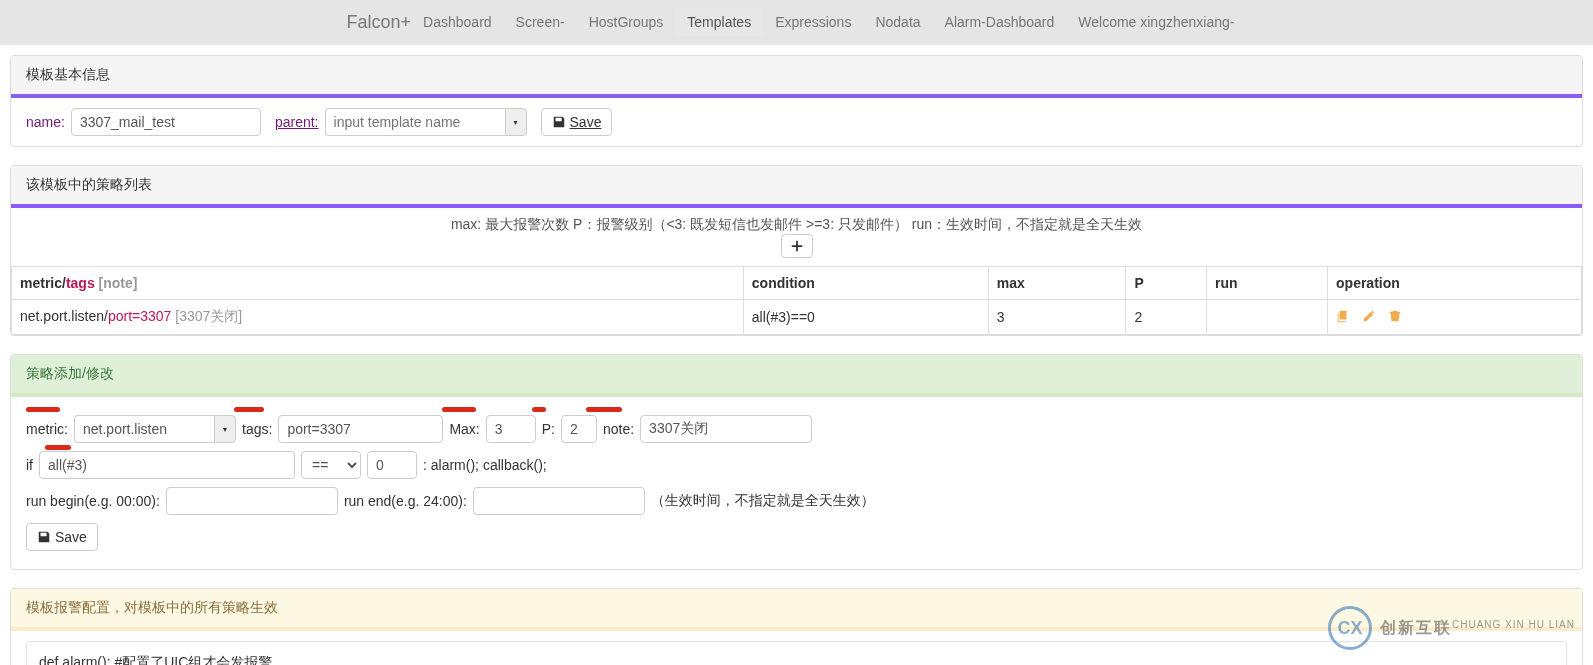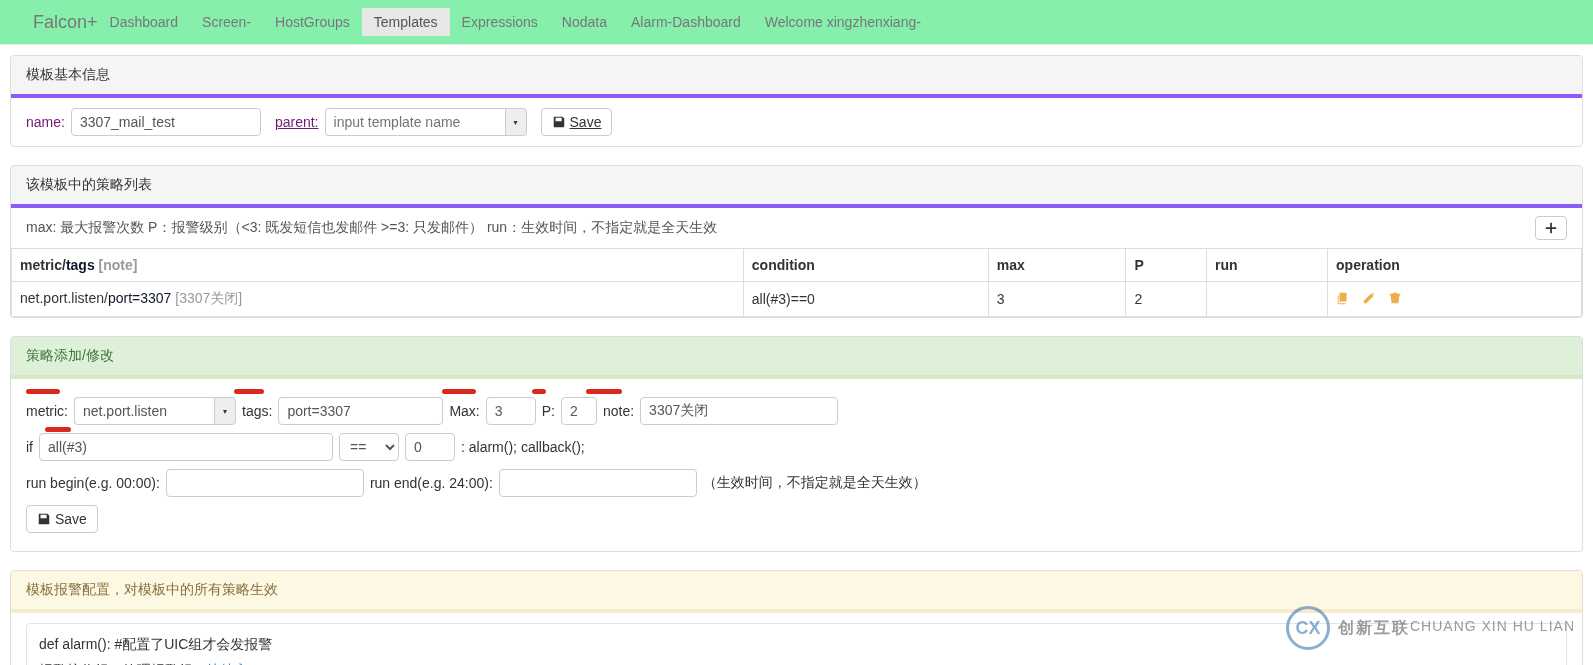--- a/index.html
+++ b/index.html
@@ -4,25 +4,25 @@
   <style>
     * { box-sizing: border-box; margin: 0; padding: 0; }
     body {
       font-family: "Helvetica Neue", Helvetica, Arial, sans-serif;
       font-size: 14px;
       color: #333;
       background: #fff;
     }
     .navbar {
       display: flex;
-      justify-content: flex-start;
-      align-items: center;
-      padding: 8px 33px;
+      justify-content: center;
+      align-items: center;
+      padding: 8px 2px;
       border-bottom: 1px solid #e7e7e7;
-      background: #86efac;
+      background: #e5e5e5;
     }
     .navbar-brand {
       color: #777;
       font-size: 18px;
     }
     .navbar-nav {
       display: flex;
       list-style: none;
     }
     .navbar-nav li {
@@ -101,33 +101,34 @@
       background: #eee;
       display: flex;
       align-items: center;
     }
     .subheader {
       padding: 8px 15px;
       color: #555;
       display: flex;
       justify-content: space-between;
       align-items: center;
+      flex-direction: column;
     }
     table {
       width: 100%;
       border-collapse: collapse;
     }
     th, td {
       padding: 8px;
       border: 1px solid #ddd;
       text-align: left;
     }
     th { background: #fff; font-weight: bold; }
     .metric-text { color: #333; }
-    .tags-text { color: #0f172a; }
+    .tags-text { color: #be185d; }
     .note-text { color: #999; }
     .op-icons { display: flex; gap: 12px; }
     .op-icon { color: #f0ad4e; cursor: pointer; }
     .row { margin-bottom: 8px; display: flex; align-items: center; flex-wrap: wrap; gap: 6px; }
     .mb { margin-bottom: 8px; }
     .link { color: #337ab7; cursor: pointer; }
     .floppy-icon { width: 14px; height: 14px; display: inline-block; }
     .plus-icon { width: 14px; height: 14px; display: inline-block; }
     .redmark {
       display: inline-block;
@@ -147,27 +148,27 @@
       opacity: 0.55;
       color: #4a4a4a;
     }
     .watermark .cx-logo {
       width: 44px; height: 44px; border: 3px solid #2b6cb0; border-radius: 50%;
       display:flex; align-items:center; justify-content:center;
       font-weight: bold; color:#2b6cb0; font-size:18px;
     }
     .watermark .cx-text { display:flex; line-height:1.1;justify-content:flex-end; }
     .watermark .cx-cn { font-size:16px; font-weight:bold; letter-spacing:2px; }
-    .watermark .cx-en { font-size:14px; letter-spacing:1px; }
+    .watermark .cx-en { font-size:10px; letter-spacing:1px; }
     .small-gap { margin-left: 10px; text-decoration: underline; }
     select.form-control { padding: 4px 6px; }
     .cond-select { width: 60px; }
     .input-small { width: 50px; }
     .input-med { width: 165px; }
-    .input-med2 { width: 198px; }
+    .input-med2 { width: 172px; }
     .input-metric { width: 140px; }
     .well {
       border: 1px solid #e3e3e3;
       border-radius: 4px;
       padding: 12px;
       background: #fff;
       margin-bottom: 12px;
     }
   </style>
 </head>
@@ -293,21 +294,21 @@
         <label>P:</label>
         <input class="form-control" style="width: 36px;" value="2">
         <label>note:</label>
         <input class="form-control input-med2" value="3307关闭" style="">
       </div>
       <div class="mark-row" style="height:4px; margin-top:-6px; margin-bottom:2px;">
         <span class="redmark" style="width:26px; position:absolute; left:19px;"></span>
       </div>
       <div class="row">
         <label>if</label>
-        <input class="form-control" style="width: 294px;" value="all(#3)">
+        <input class="form-control" style="width: 256px;" value="all(#3)">
         <select class="form-control cond-select">
           <option>==</option>
         </select>
         <input class="form-control input-small" value="0" style="">
         <span>: alarm(); callback();</span>
       </div>
       <div class="row">
         <label>run begin(e.g. 00:00):</label>
         <input class="form-control input-med2" style="">
         <label>run end(e.g. 24:00):</label>

